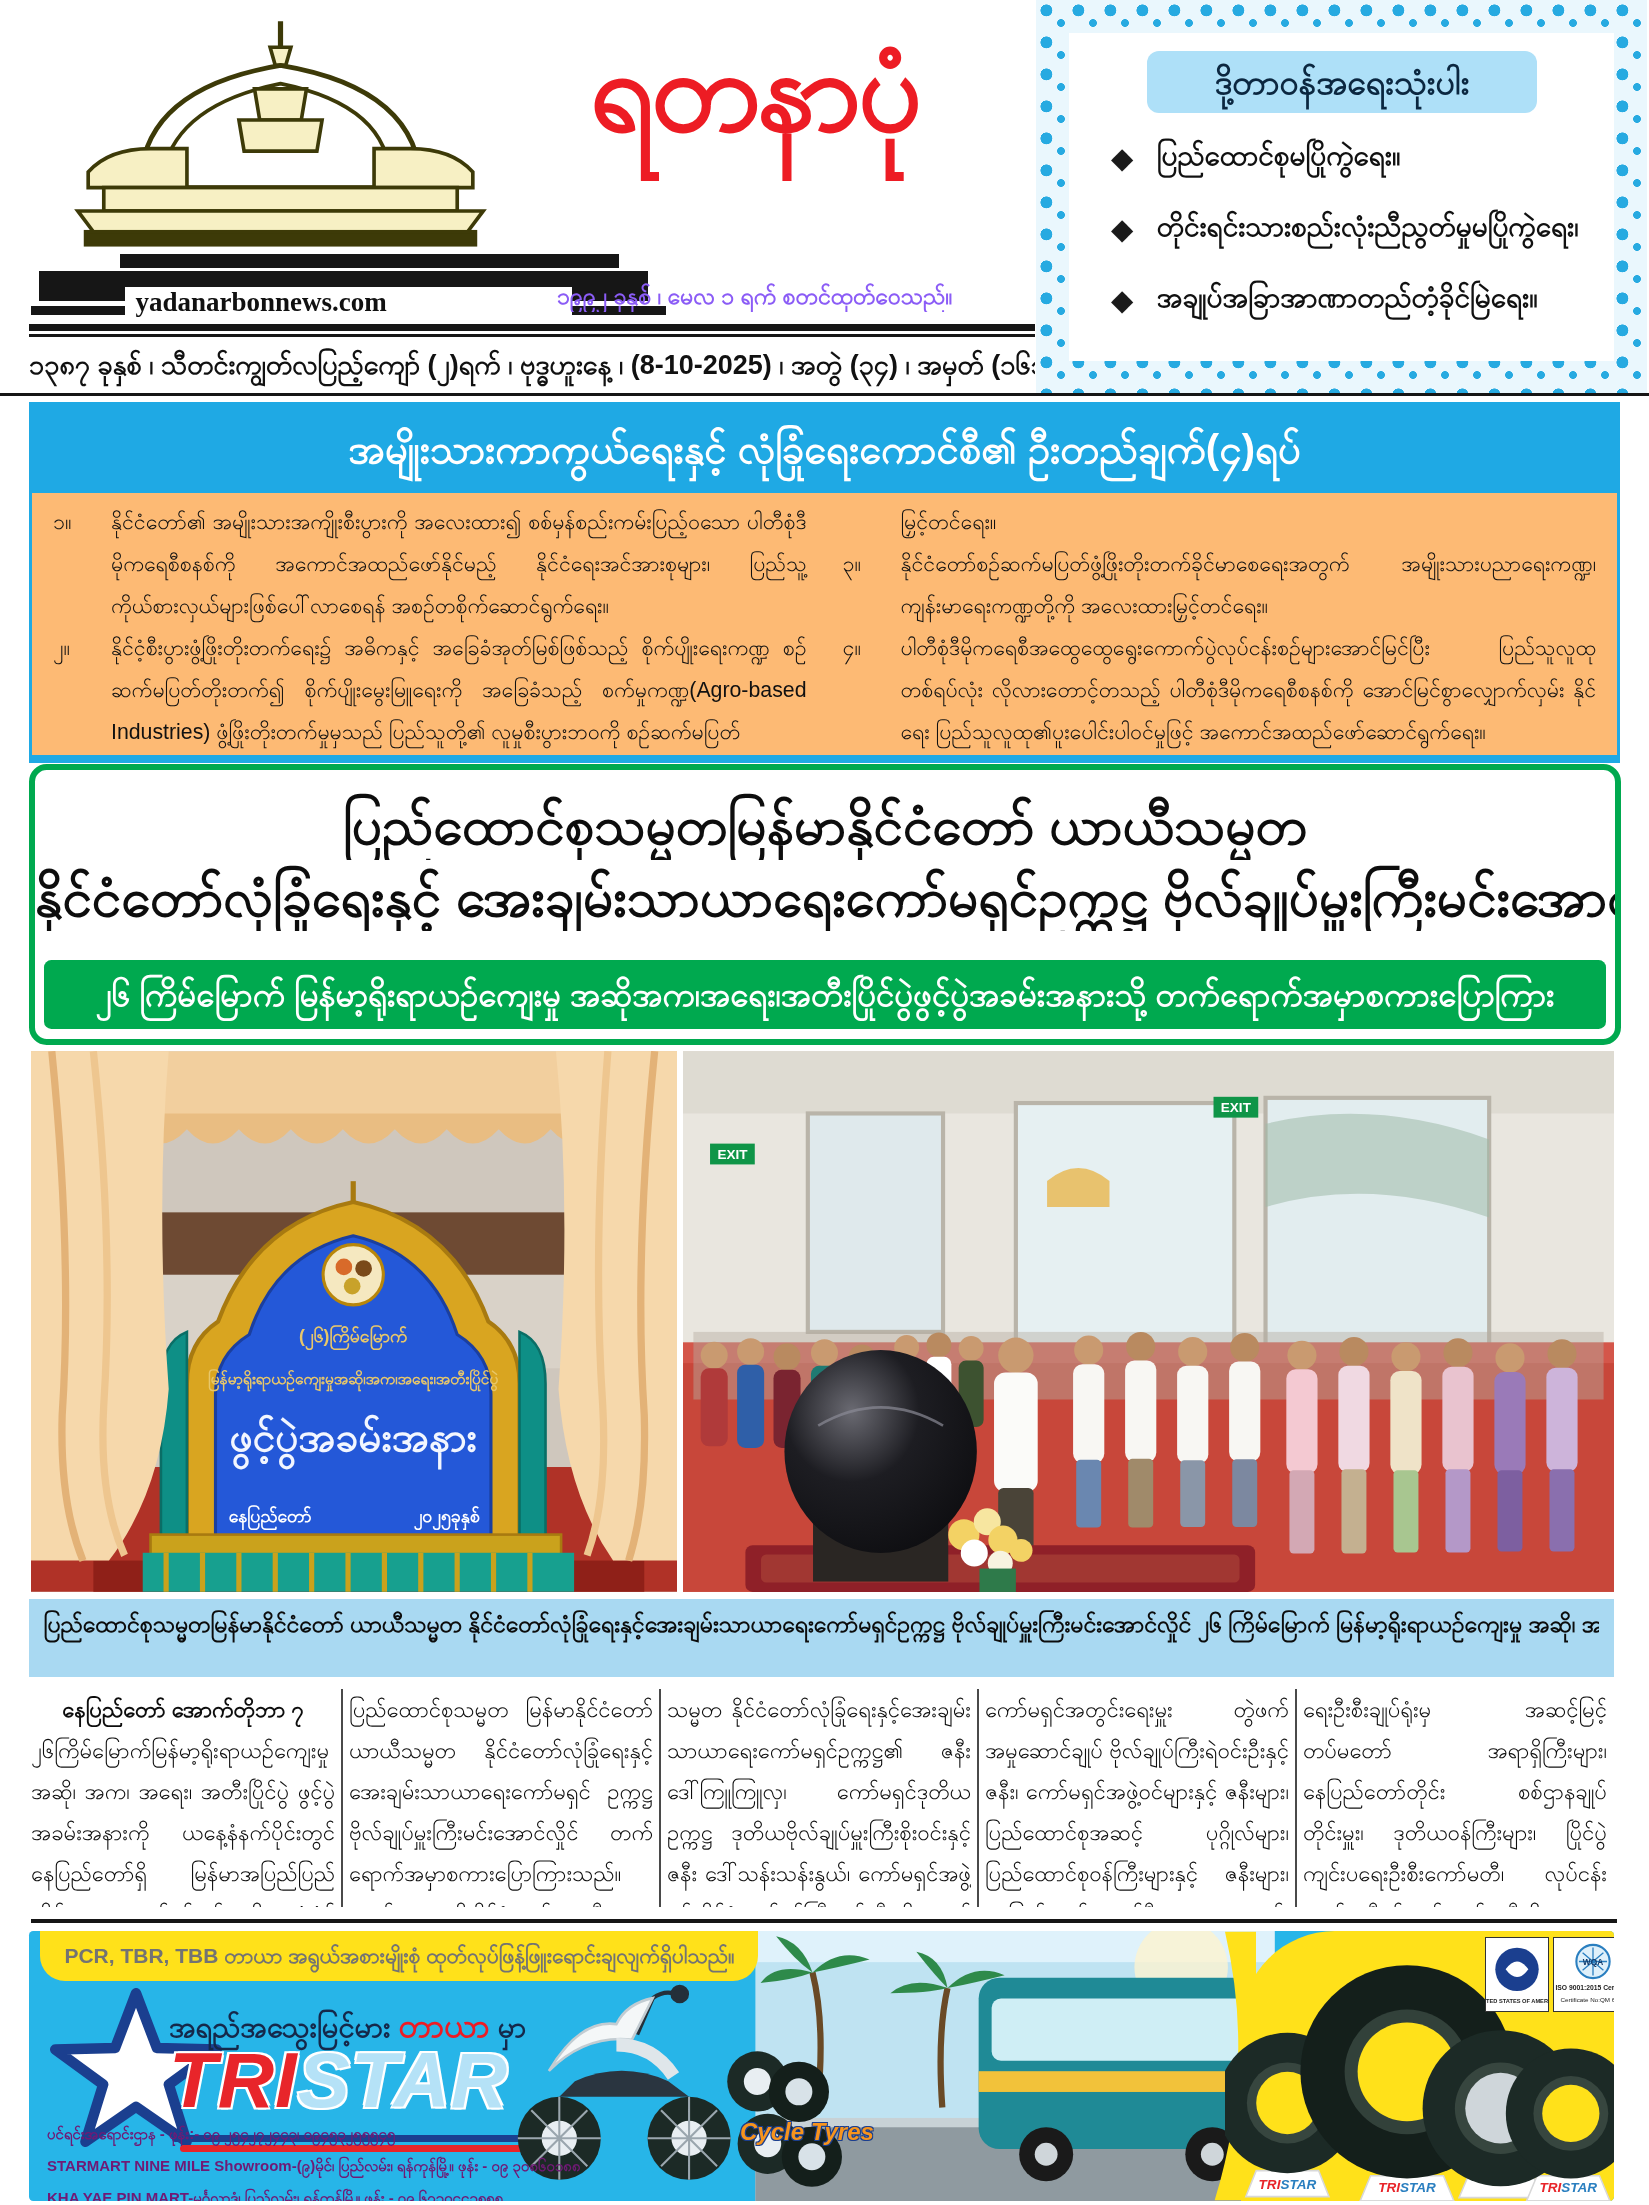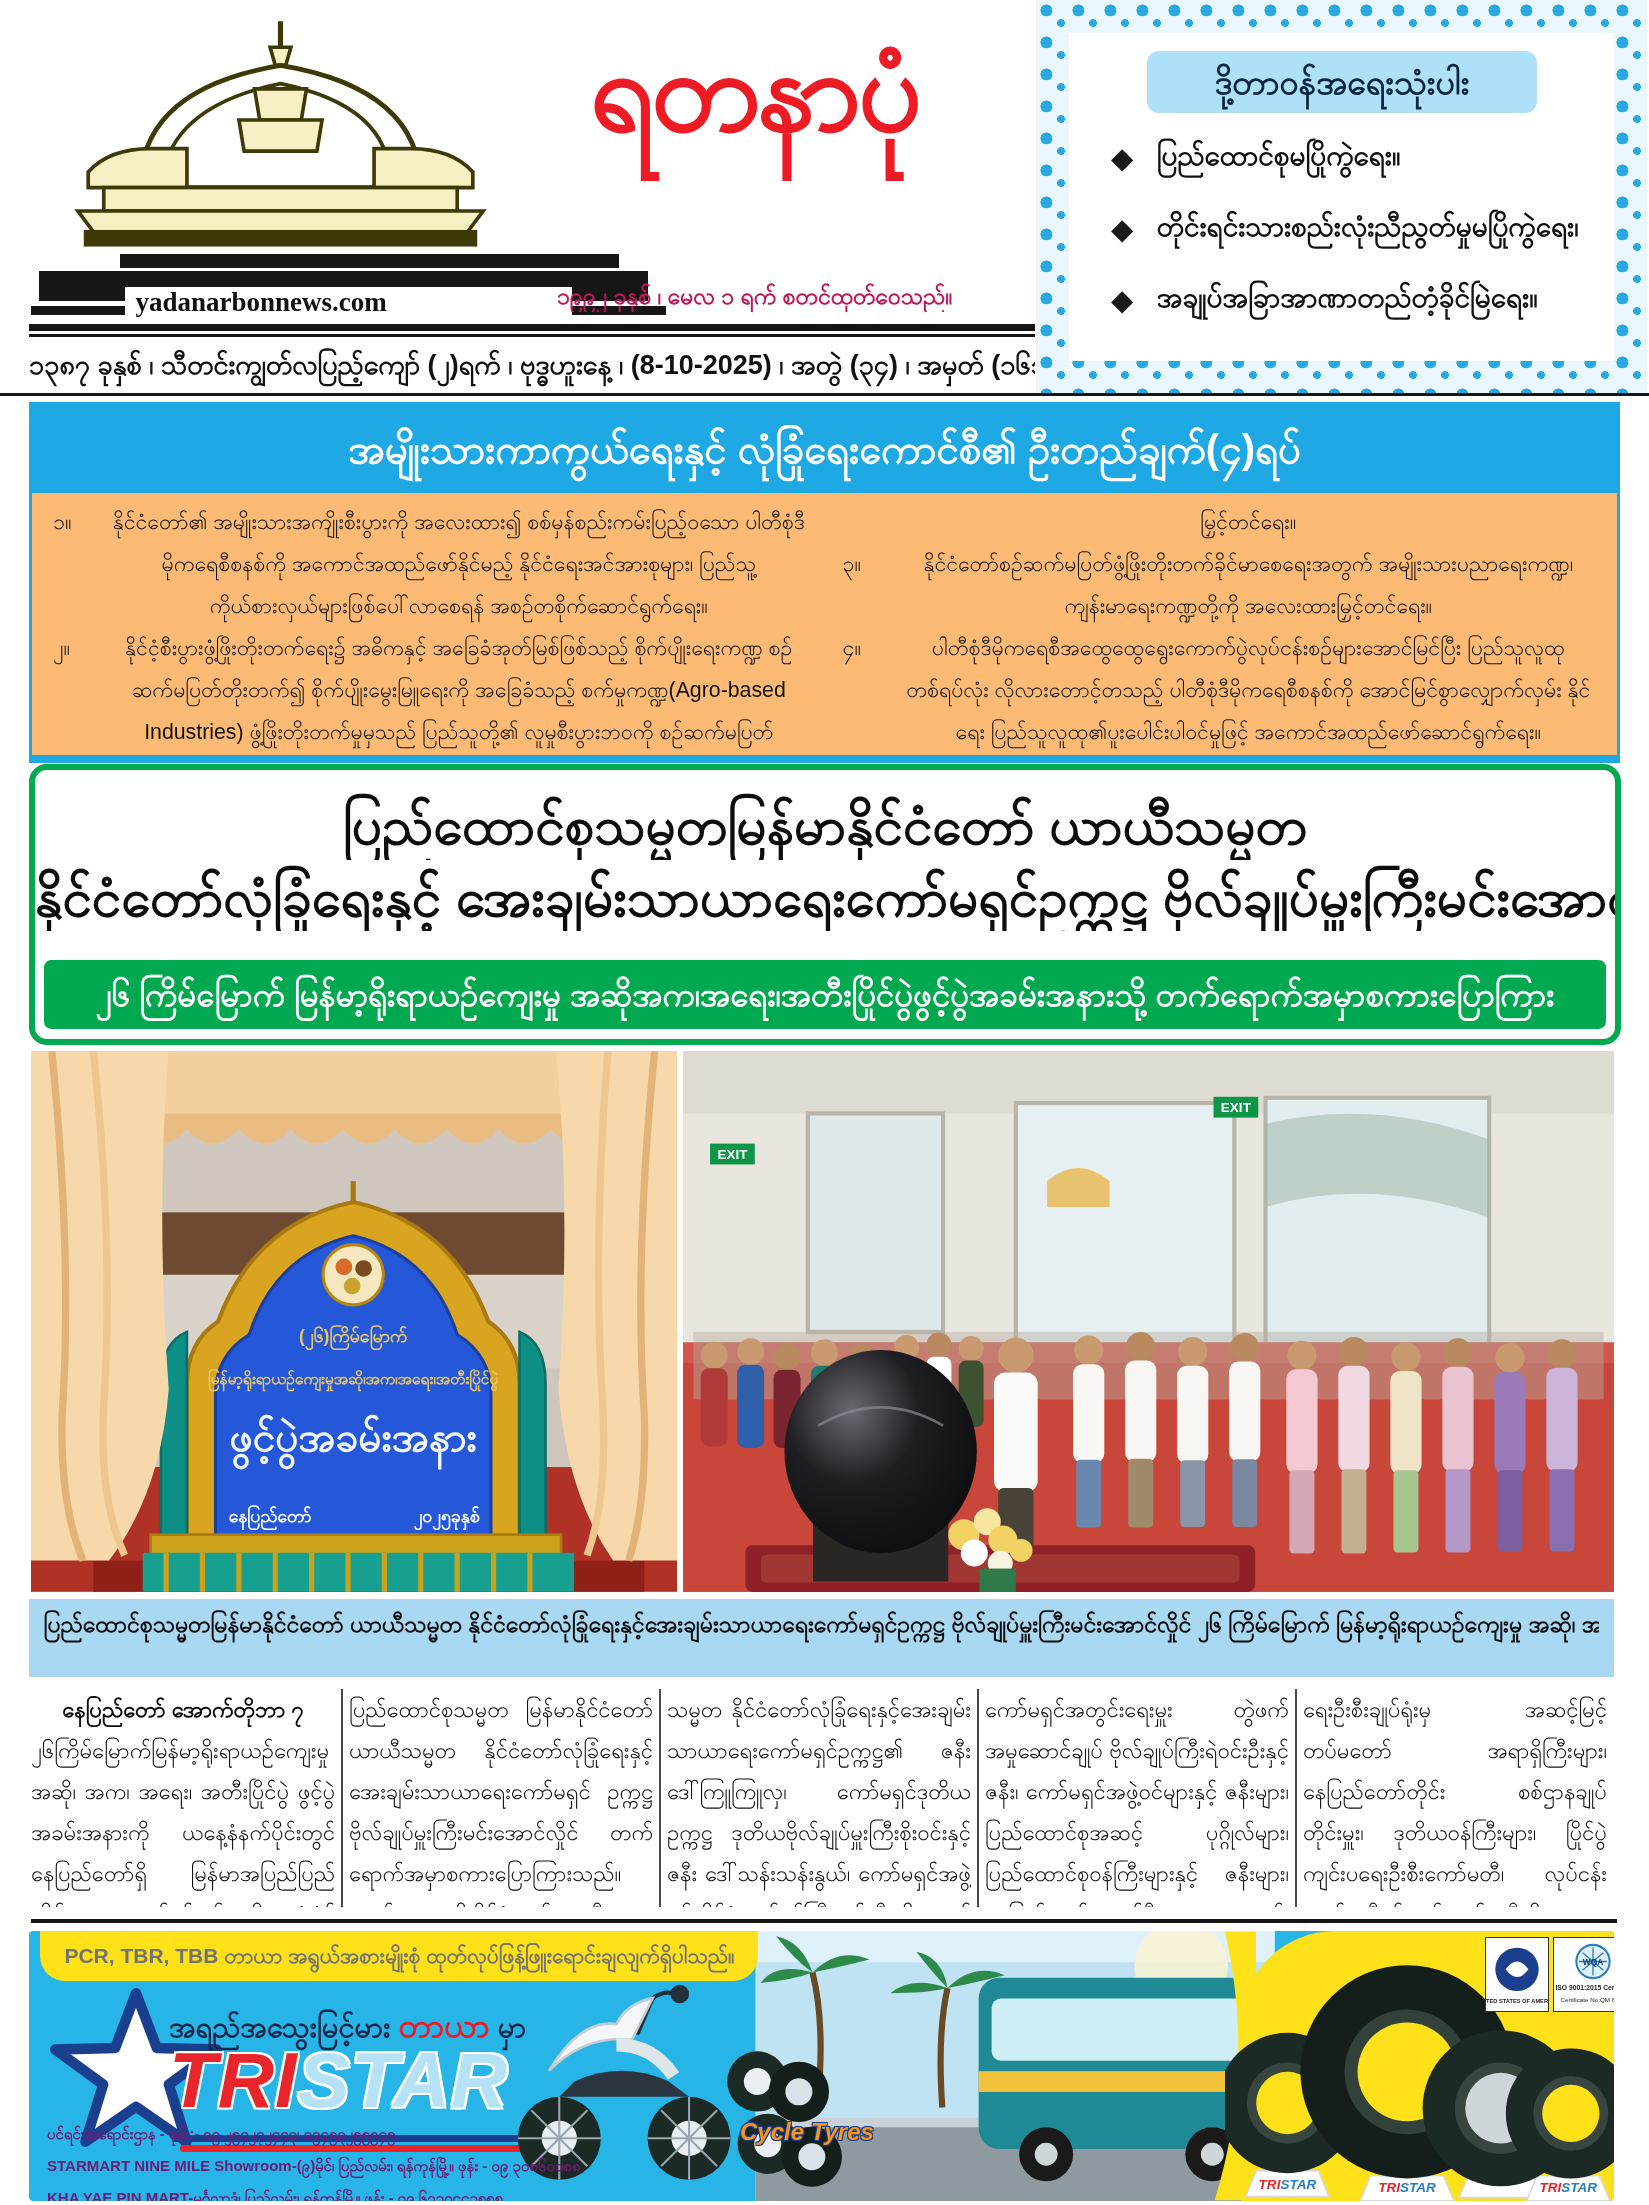--- a/index.html
+++ b/index.html
@@ -6,42 +6,42 @@
   .page{position:relative;width:1649px;height:2205px;background:#ffffff;overflow:hidden;
         font-family:"Liberation Sans",sans-serif;color:#111;}
   .abs{position:absolute;}
   .nowrap{white-space:nowrap;overflow:hidden;}
   .ctr{text-align:center;}
   .just{text-align:justify;}
 
   
   .site-url{font-family:"Liberation Serif",serif;font-weight:bold;font-size:27px;color:#111;}
   .np-title{font-weight:bold;font-size:112px;color:#ed1c24;letter-spacing:-3.1px;line-height:1;}
-  .founded{font-size:23px;font-weight:bold;color:#be185d;}
+  .founded{font-size:23px;font-weight:bold;color:#8b5cf6;}
   .mbar{background:#161616;}
   .rule{background:#161616;}
 
   
   .duty-border{background:
       radial-gradient(circle 7.3px at 10.4px 10.4px,#27aae1 0 5.7px,rgba(0,0,0,0) 6.2px),
       radial-gradient(circle 4.7px at 25px 23px,#27aae1 0 3.6px,rgba(0,0,0,0) 4.2px),
       #eaf7fd;
       background-size:32px 32px;}
   .duty-inner{background:#ffffff;}
   .duty-title{background:#aee0f8;border-radius:12px;font-weight:bold;font-size:34px;color:#0b2740;}
   .duty-item{font-weight:bold;font-size:28px;color:#111;}
   .diamond{color:#1a1a1a;font-size:29px;}
 
   
   .obj-box{border:3.1px solid #1fa9e4;border-bottom-width:8.3px;background:#fdba74;}
   .obj-head{background:#1fa9e4;color:#ffffff;font-weight:bold;font-size:40px;line-height:88px;}
   .obj-col{font-size:21.3px;line-height:42px;}
   .obj-item{display:flex;}
   .obj-num{width:58px;flex:none;}
-  .obj-txt{flex:1;text-align:center;}
+  .obj-txt{flex:1;}
 
   
   .story-box{border:6.2px solid #00a94f;border-radius:17.7px;background:#fff;}
   .story-h{font-weight:bold;color:#0d0d0d;font-size:53px;line-height:1.25;}
   .story-sub{background:#00a94f;border-radius:7.3px;color:#ffffff;font-weight:bold;
              font-size:33px;line-height:69px;}
 
   
   .caption{background:#a9d9f2;color:#0c0c0c;font-weight:bold;font-size:23px;line-height:37px;}
 

